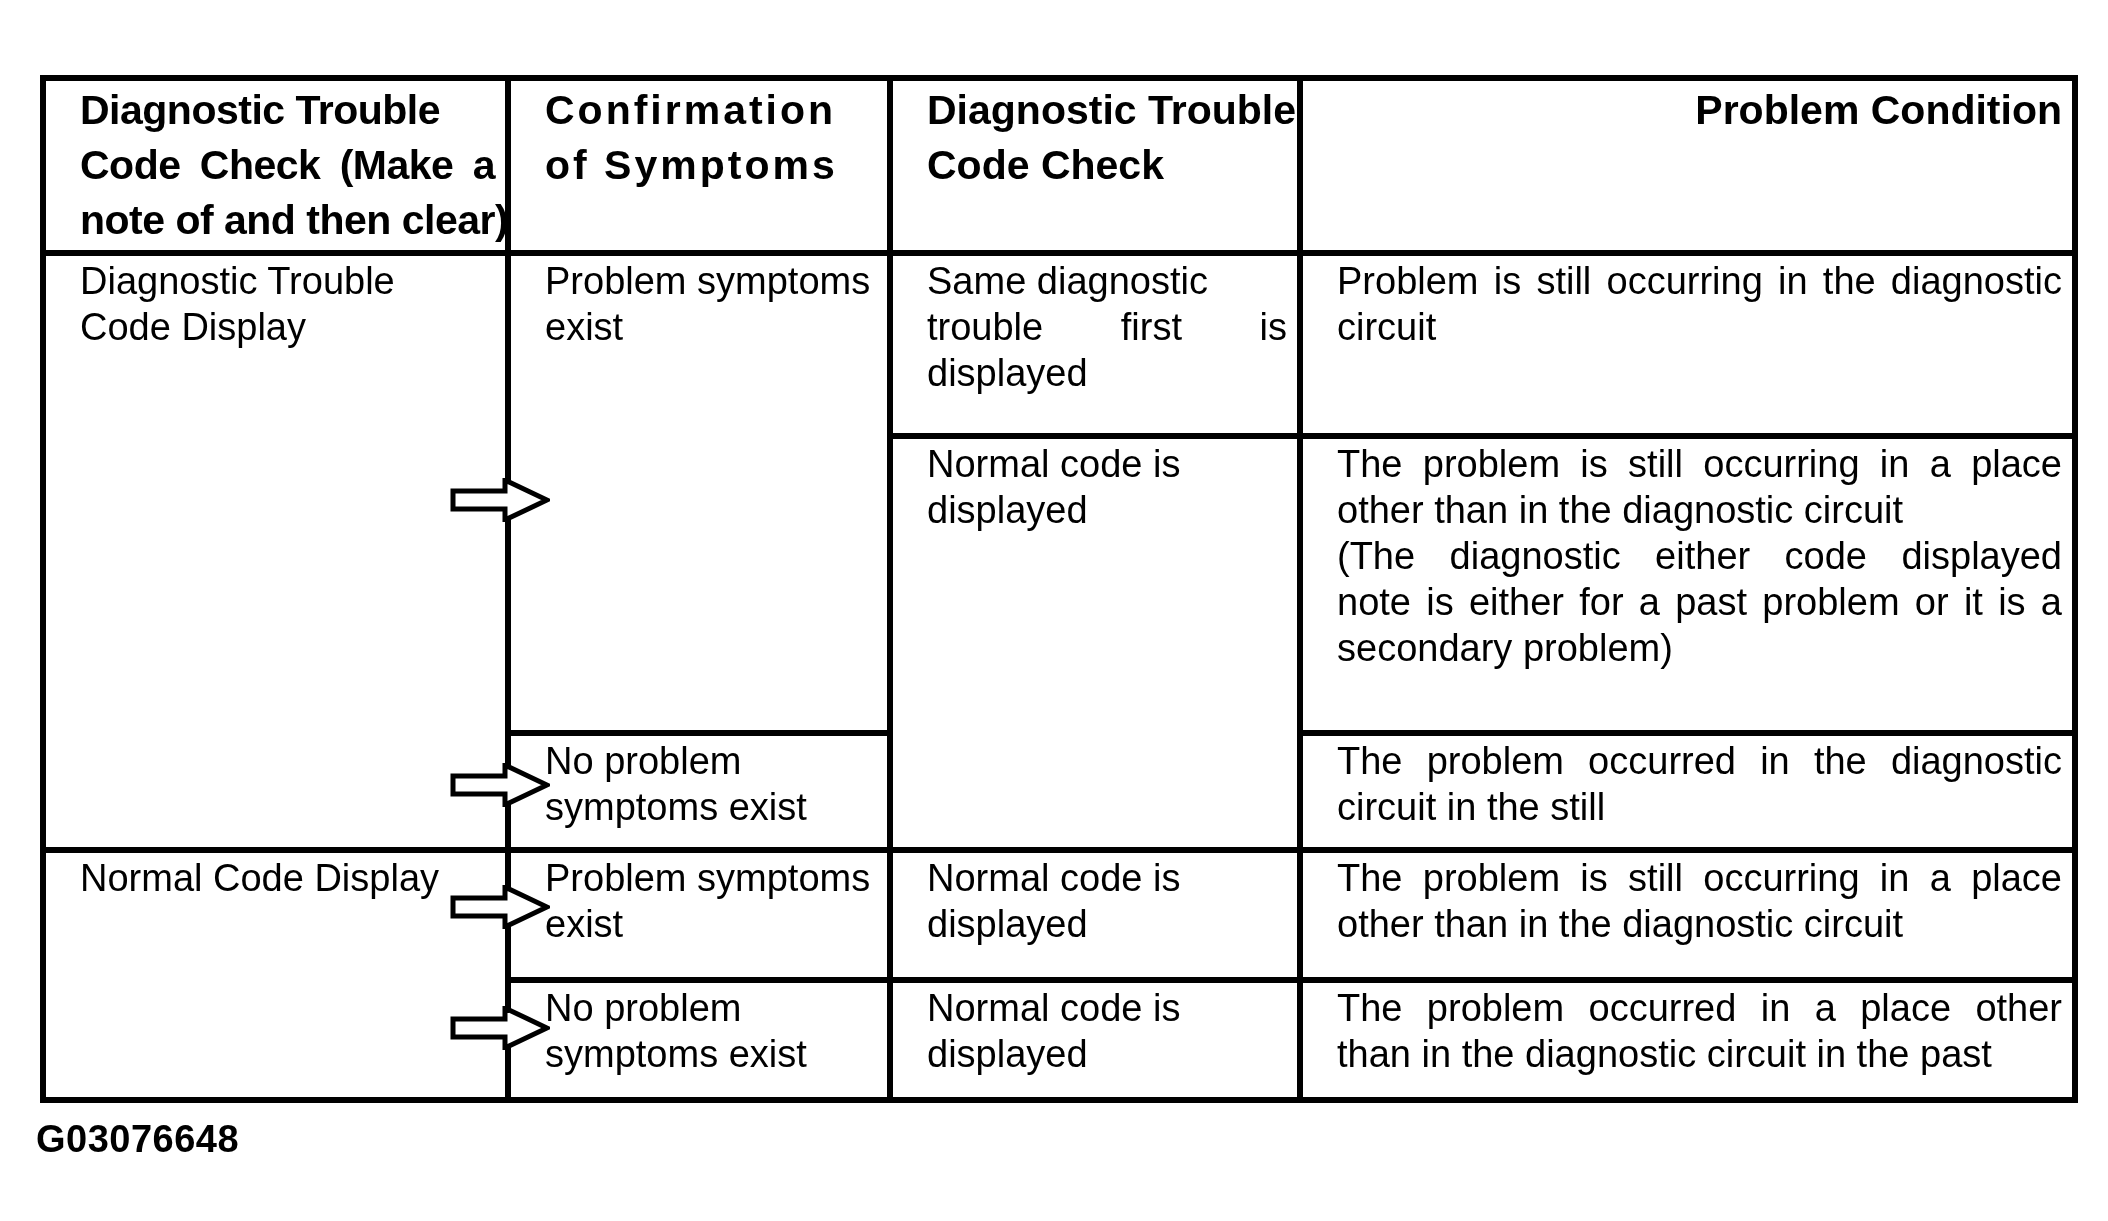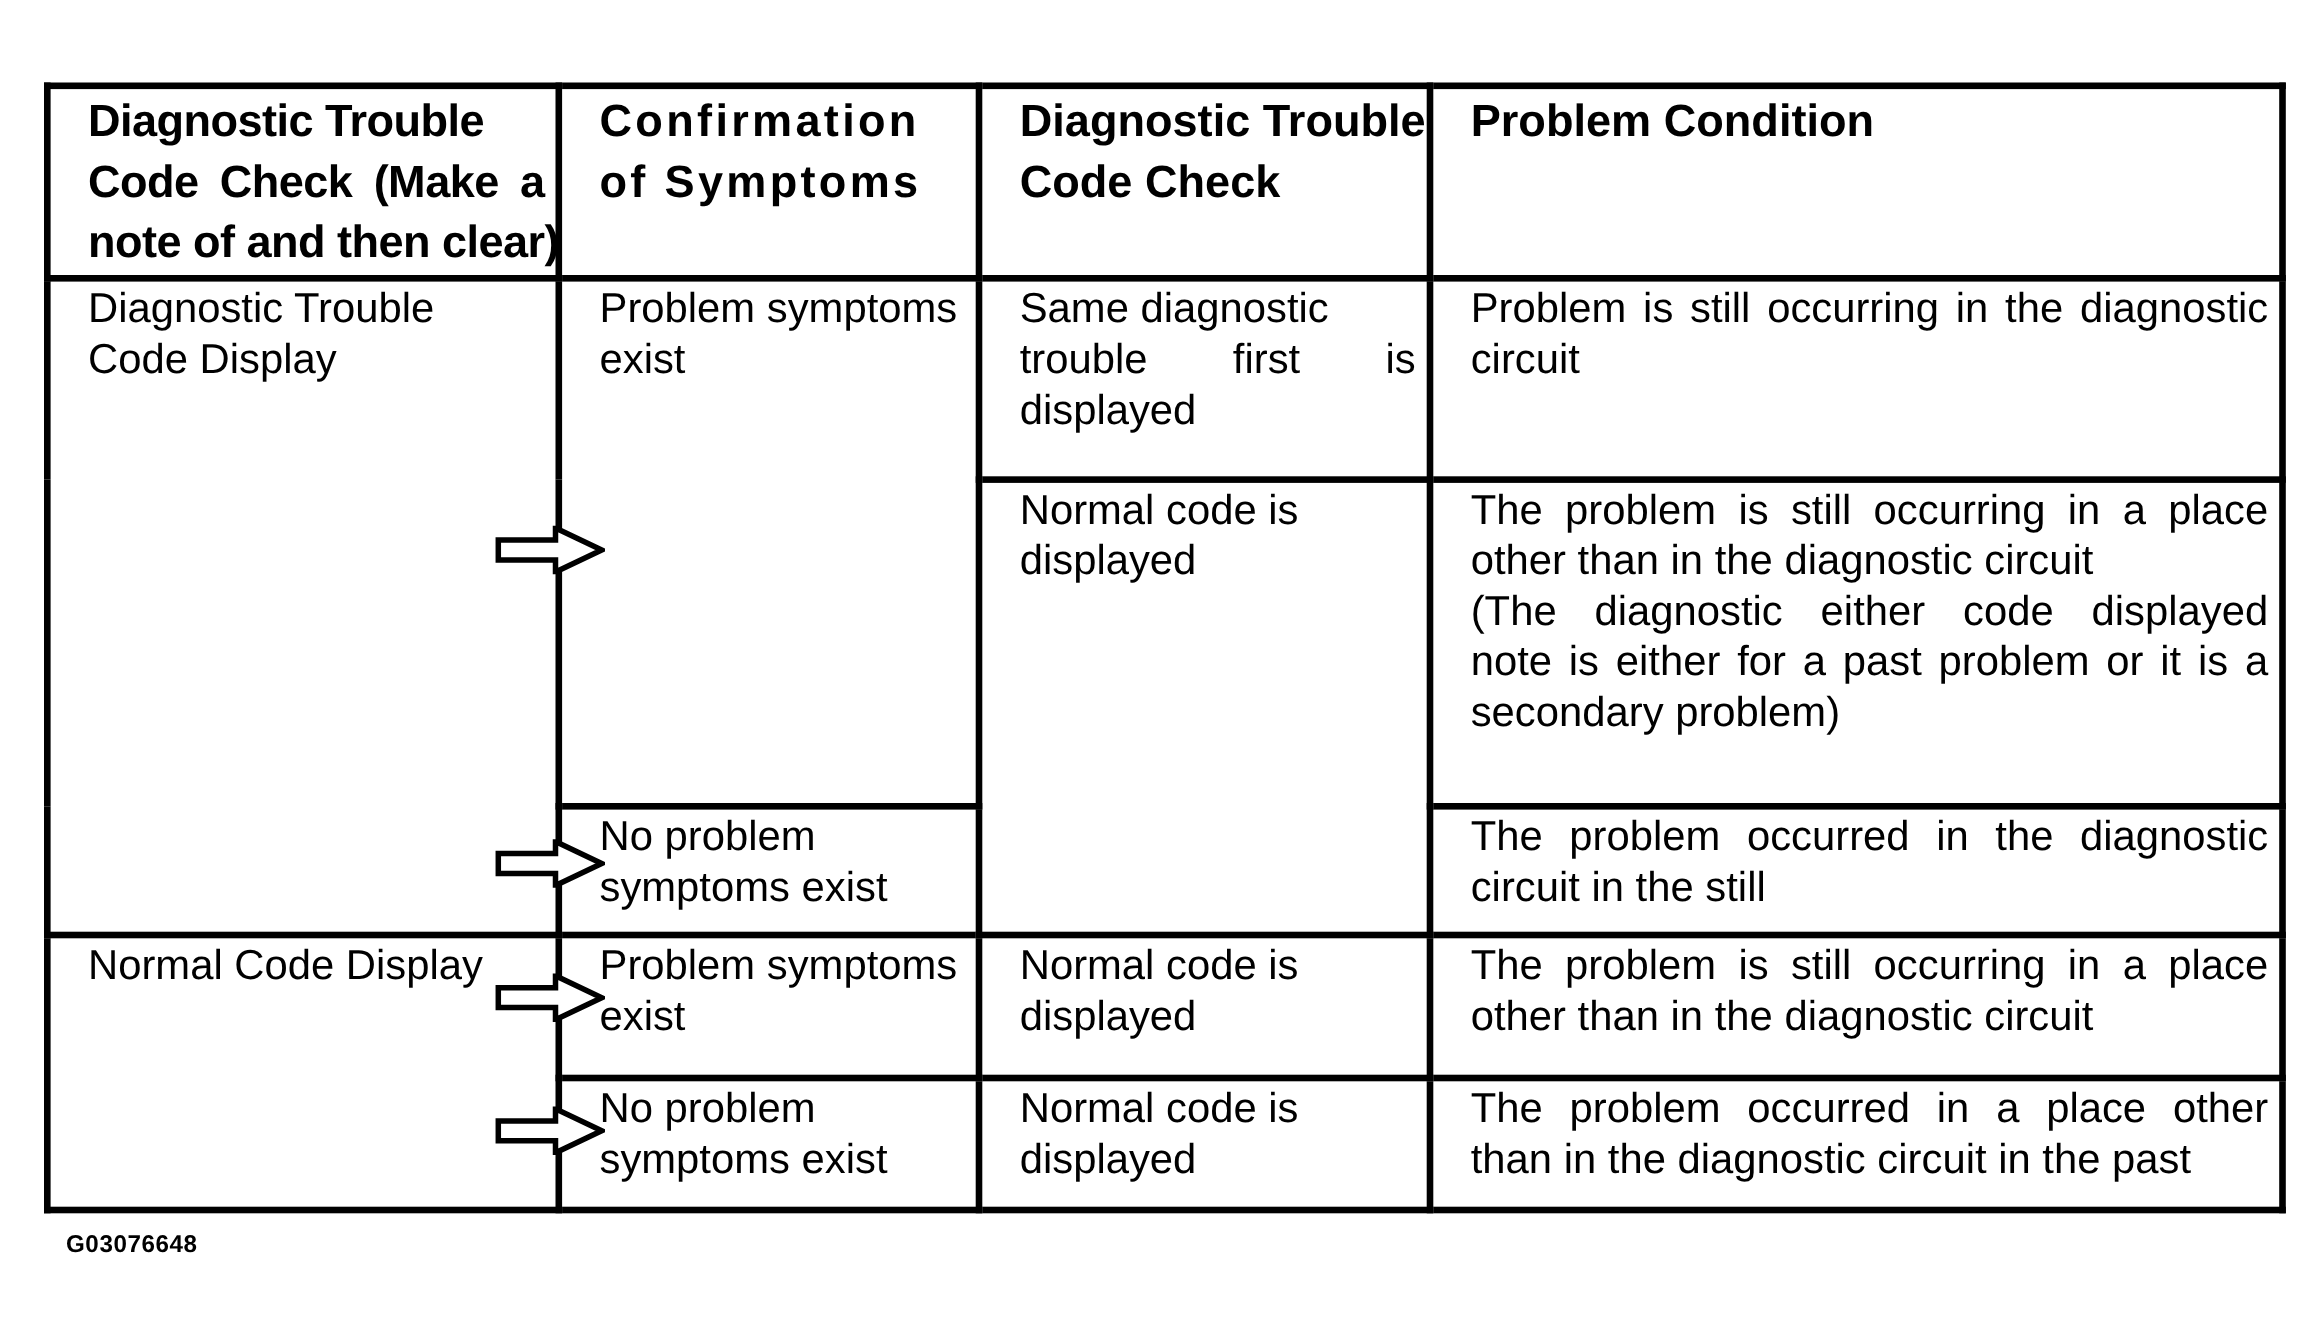--- a/index.html
+++ b/index.html
@@ -37,39 +37,38 @@
     font-size: 41px;
     line-height: 55px;
     font-weight: bold;
   }
   .ln { white-space: nowrap; margin-left: 24px; }
   .jl { text-align: justify; text-align-last: justify; }
   .h1cell { letter-spacing: -0.5px; padding: 6px 6px 0 10px; }
   .h2cell { vertical-align: middle; letter-spacing: 3px; padding-left: 44px; }
   .h3cell { vertical-align: middle; padding-left: 12px; }
   .h4cell { vertical-align: middle; text-align: center; }
-  .h4cell .ln { text-align: left; }
+  .h4cell .ln { text-align: right; }
   .bb9 { border-bottom-width: 9px; }
   .hb  { border-bottom-width: 8px; }
   .arrow {
     position: absolute;
     left: 450px;
     width: 100px;
     height: 44px;
     z-index: 2;
   }
   .arrow svg { display: block; }
   .caption {
     position: absolute;
     left: 36px;
     top: 1118px;
-    font-size: 22px;
+    font-size: 38px;
     font-weight: bold;
     letter-spacing: 0.5px;
-    margin-left: 24px;
   }
 </style>
 </head>
 <body>
 
 <table class="dtc">
   <colgroup>
     <col style="width:465px">
     <col style="width:382px">
     <col style="width:410px">

